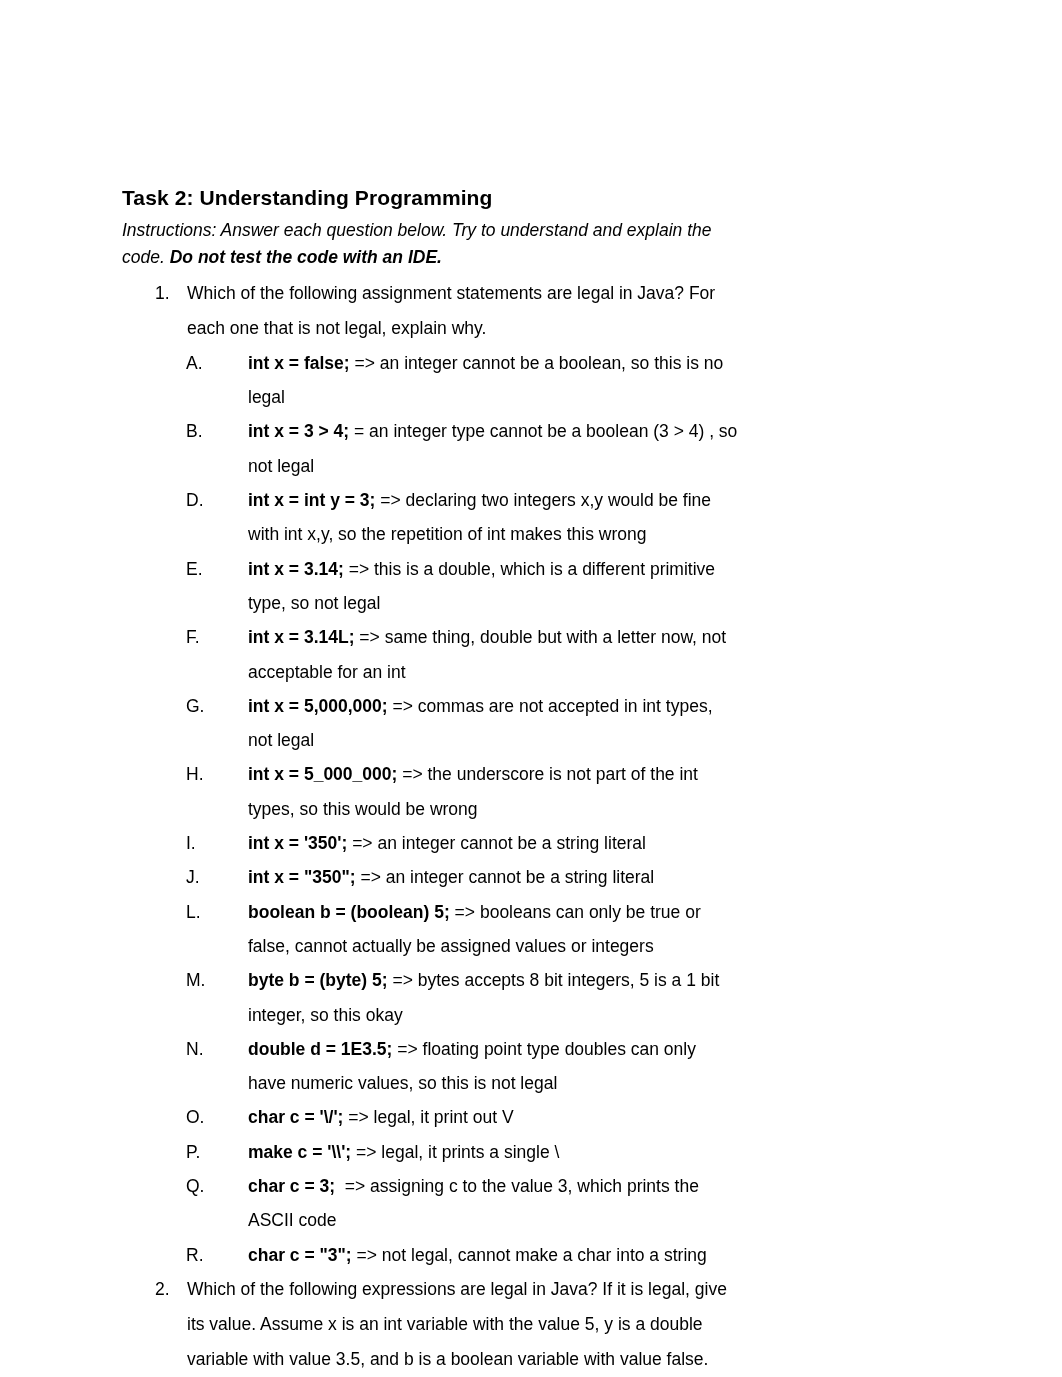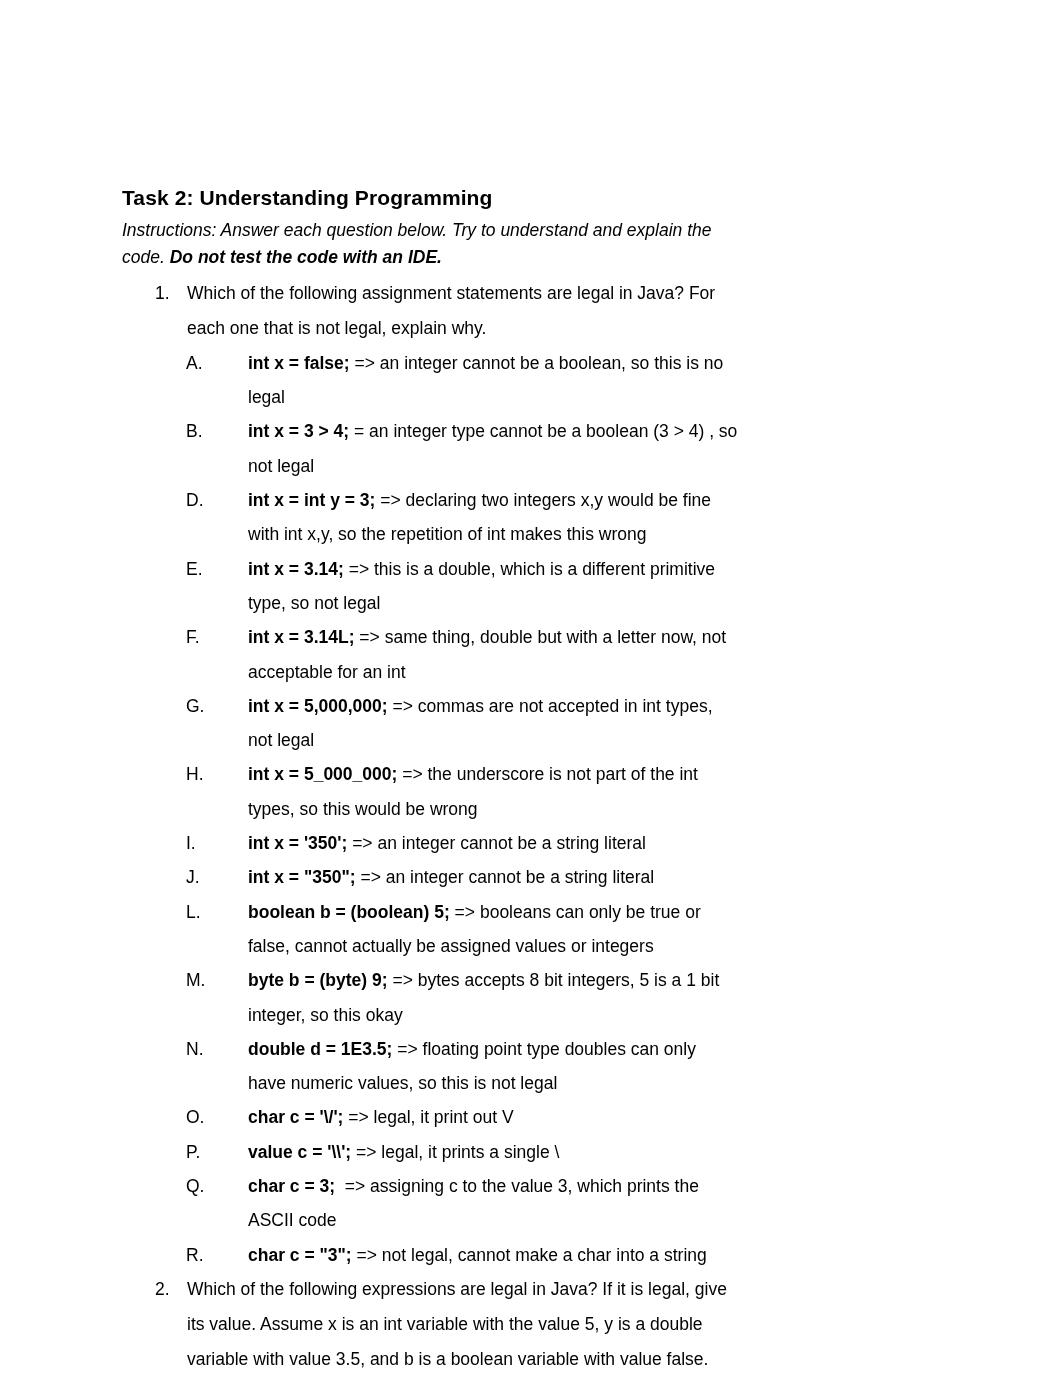--- a/index.html
+++ b/index.html
@@ -138,30 +138,30 @@
         <li class="sub-item">
           <span class="sub-letter">I.</span><span class="stmt nowrap-sp">int x = '350'; </span><span class="ans">=&gt; an integer cannot be a string literal</span>
         </li>
         <li class="sub-item">
           <span class="sub-letter">J.</span><span class="stmt nowrap-sp">int x = "350"; </span><span class="ans">=&gt; an integer cannot be a string literal</span>
         </li>
         <li class="sub-item">
           <span class="sub-letter">L.</span><span class="stmt nowrap-sp">boolean b = (boolean) 5; </span><span class="ans">=&gt; booleans can only be true or false, cannot actually be assigned values or integers</span>
         </li>
         <li class="sub-item">
-          <span class="sub-letter">M.</span><span class="stmt nowrap-sp">byte b = (byte) 9; </span><span class="ans">=&gt; bytes accepts 8 bit integers, 5 is a 1 bit integer, so this okay</span>
+          <span class="sub-letter">M.</span><span class="stmt nowrap-sp">byte b = (byte) 5; </span><span class="ans">=&gt; bytes accepts 8 bit integers, 5 is a 1 bit integer, so this okay</span>
         </li>
         <li class="sub-item">
           <span class="sub-letter">N.</span><span class="stmt nowrap-sp">double d = 1E3.5; </span><span class="ans">=&gt; floating point type doubles can only have numeric values, so this is not legal</span>
         </li>
         <li class="sub-item">
           <span class="sub-letter">O.</span><span class="stmt nowrap-sp">char c = '\/'; </span><span class="ans">=&gt; legal, it print out V</span>
         </li>
         <li class="sub-item">
-          <span class="sub-letter">P.</span><span class="stmt nowrap-sp">value c = '\\'; </span><span class="ans">=&gt; legal, it prints a single \</span>
+          <span class="sub-letter">P.</span><span class="stmt nowrap-sp">make c = '\\'; </span><span class="ans">=&gt; legal, it prints a single \</span>
         </li>
         <li class="sub-item">
           <span class="sub-letter">Q.</span><span class="stmt nowrap-sp">char c = 3;  </span><span class="ans">=&gt; assigning c to the value 3, which prints the ASCII code</span>
         </li>
         <li class="sub-item">
           <span class="sub-letter">R.</span><span class="stmt nowrap-sp">char c = "3"; </span><span class="ans">=&gt; not legal, cannot make a char into a string</span>
         </li>
       </ol>
     </li>
 

